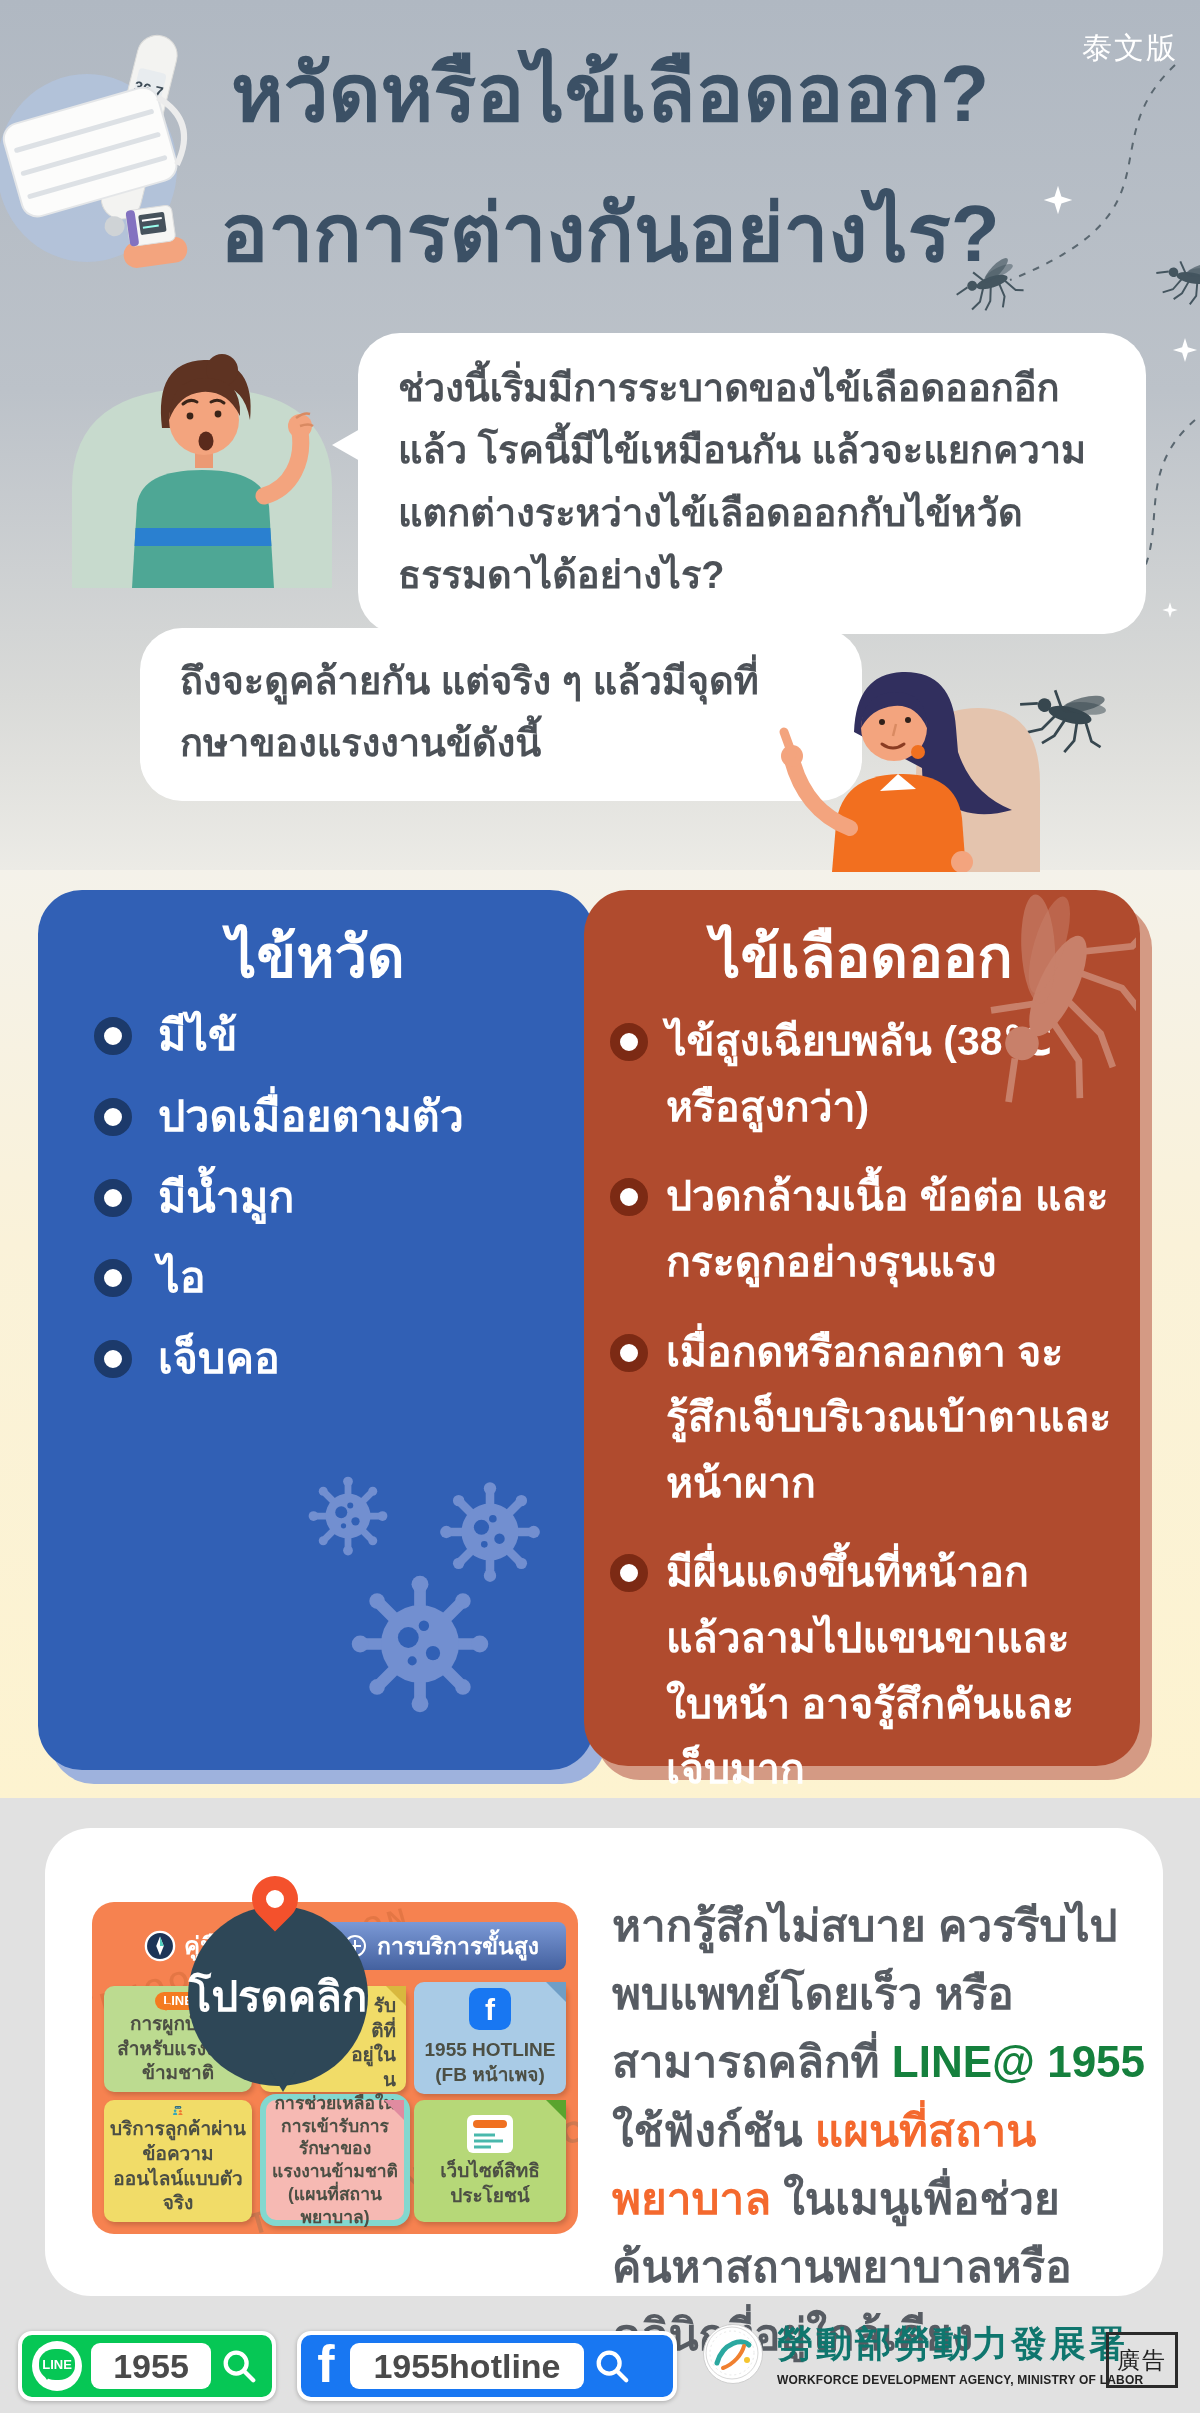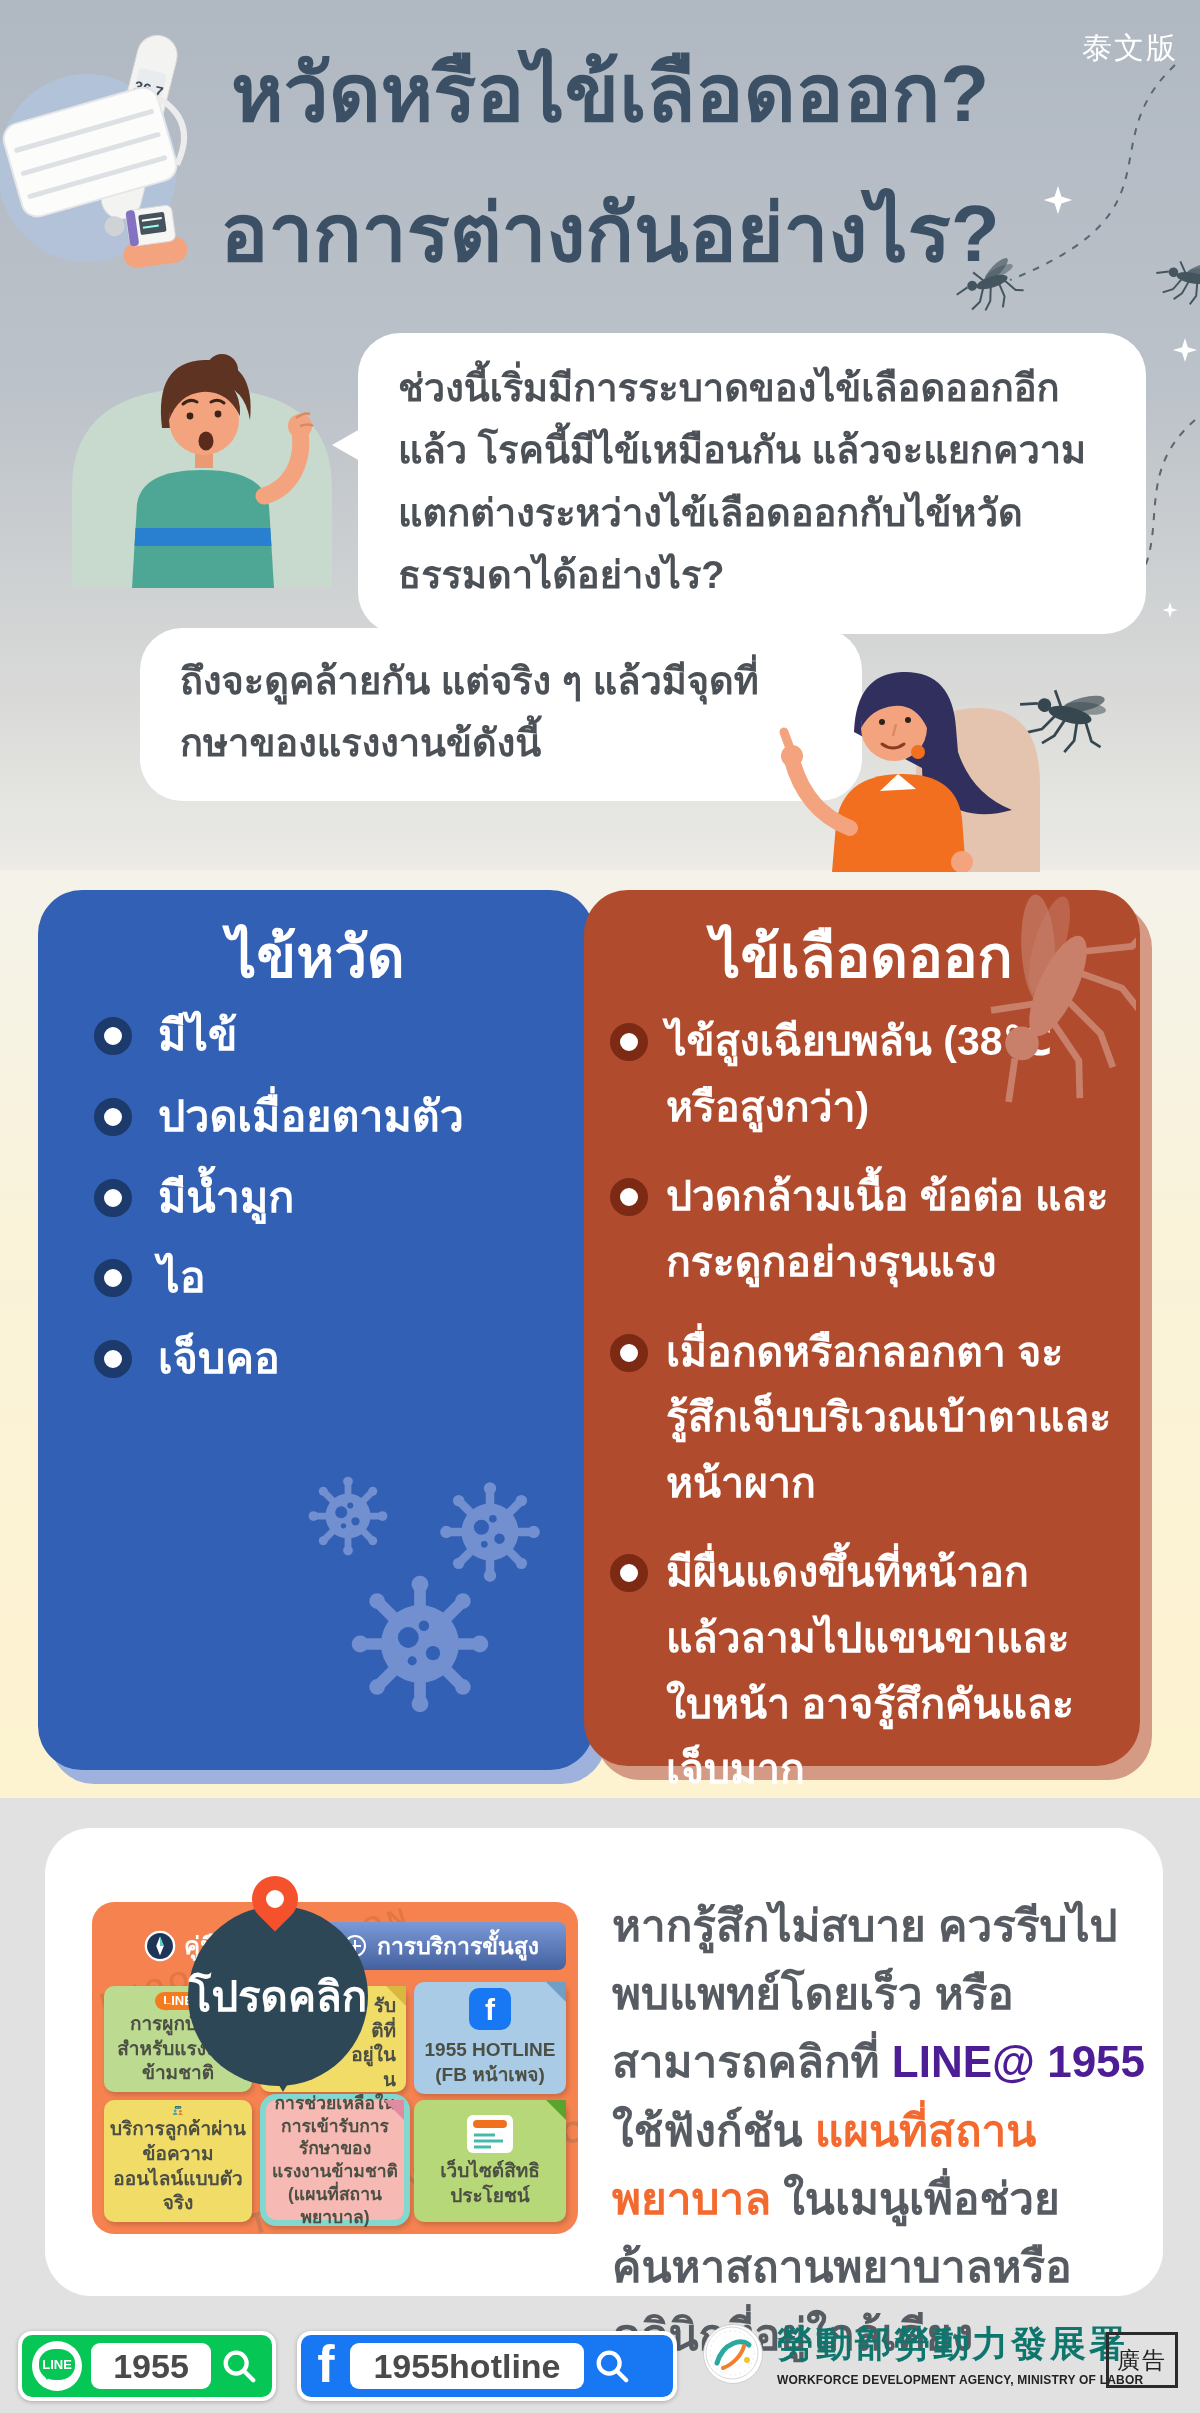--- a/index.html
+++ b/index.html
@@ -89,21 +89,21 @@
       font-size:42px;font-weight:700;z-index:5;}
   .callout::after{content:"";position:absolute;left:82px;bottom:-19px;
       border:13px solid transparent;border-top:22px solid #2e4757;}
   .pin{position:absolute;left:160px;top:-26px;width:46px;height:46px;background:#f4512c;
       border-radius:50% 50% 50% 0;transform:rotate(-45deg);z-index:6;}
   .pin::after{content:"";position:absolute;left:14px;top:14px;width:18px;height:18px;
       background:#fff;border-radius:50%;}
 
   .cta{position:absolute;left:567px;top:64px;width:548px;margin:0;
       font-size:44px;line-height:1.55;font-weight:600;color:#575c63;}
-  .cta .g{color:#4c1d95;margin-top:32px;}
+  .cta .g{color:#15803d;margin-top:32px;}
   .cta .o{color:#f4692e;}
 
   
   .btn{position:absolute;top:533px;height:70px;border:4px solid #fff;border-radius:14px;
       box-sizing:border-box;display:flex;align-items:center;gap:9px;padding:0 10px;
       box-shadow:0 1px 4px rgba(0,0,0,.25);cursor:pointer;}
   .btn-line{left:18px;width:258px;background:#06c755;}
   .btn-fb{left:297px;width:380px;background:#1877f2;}
   .line-logo{width:50px;height:50px;background:#fff;border-radius:50%;position:relative;flex:0 0 auto;}
   .line-bubble{position:absolute;left:7px;top:8px;right:7px;bottom:11px;background:#06c755;

